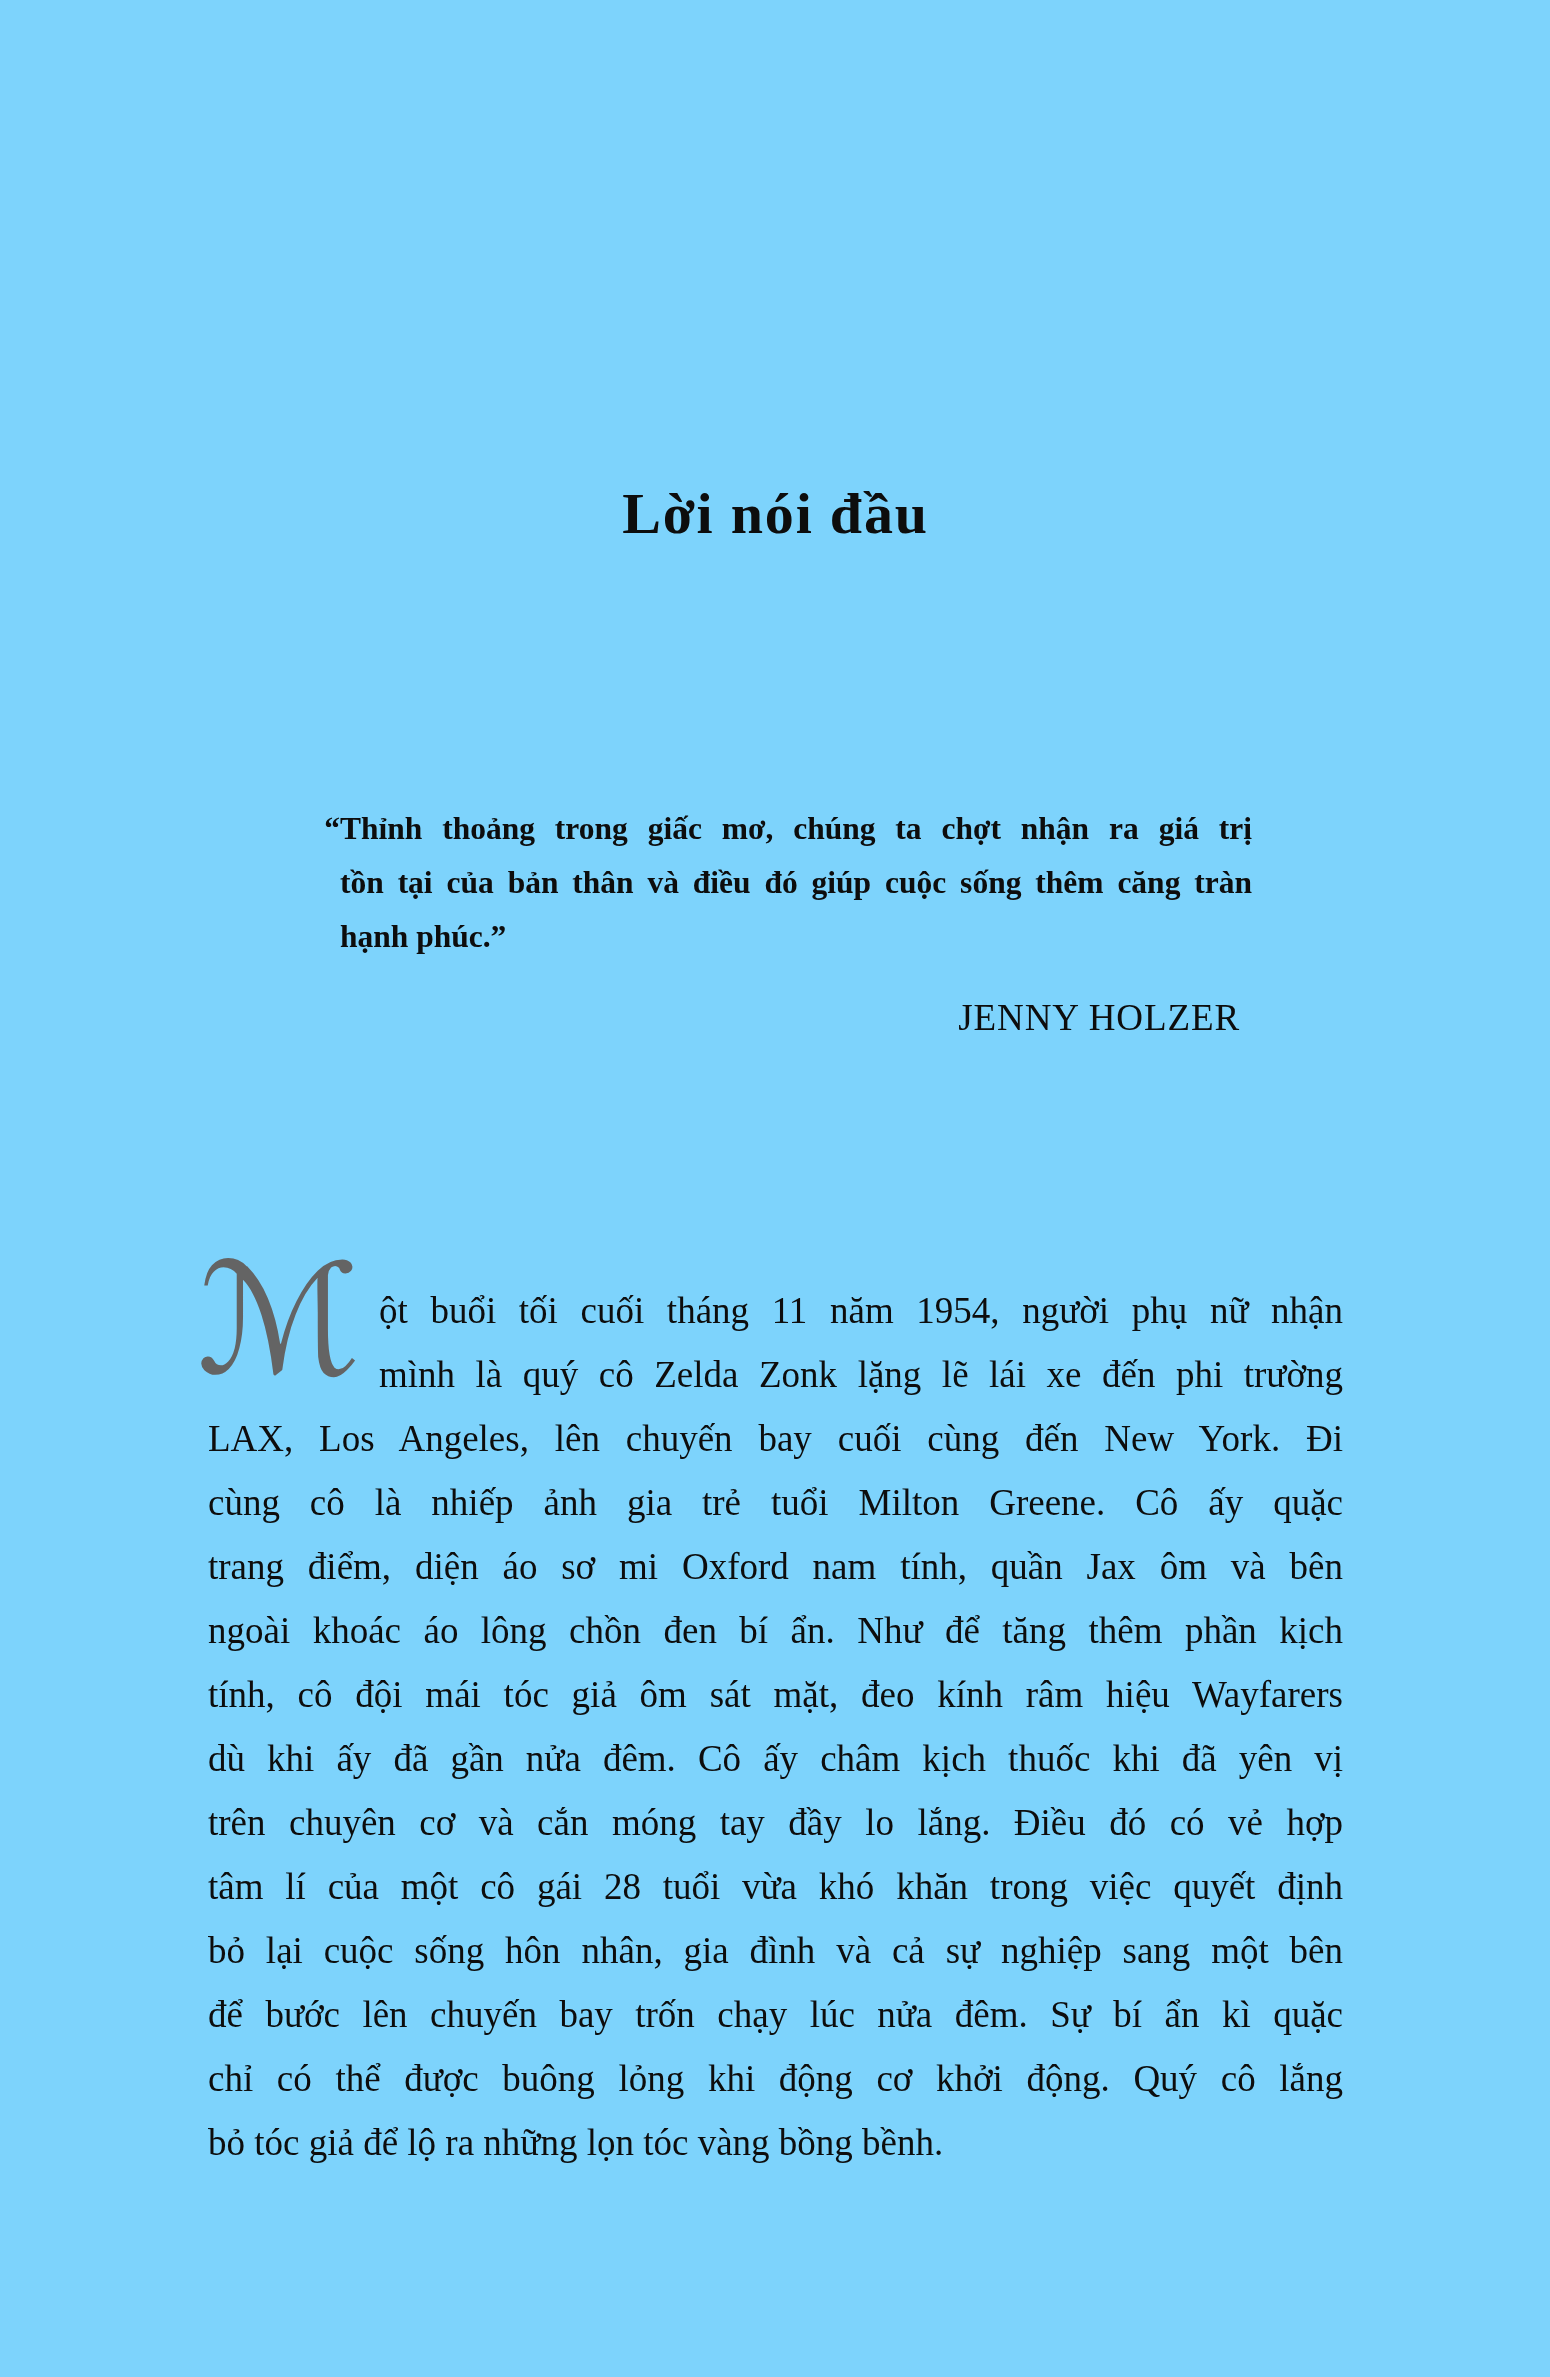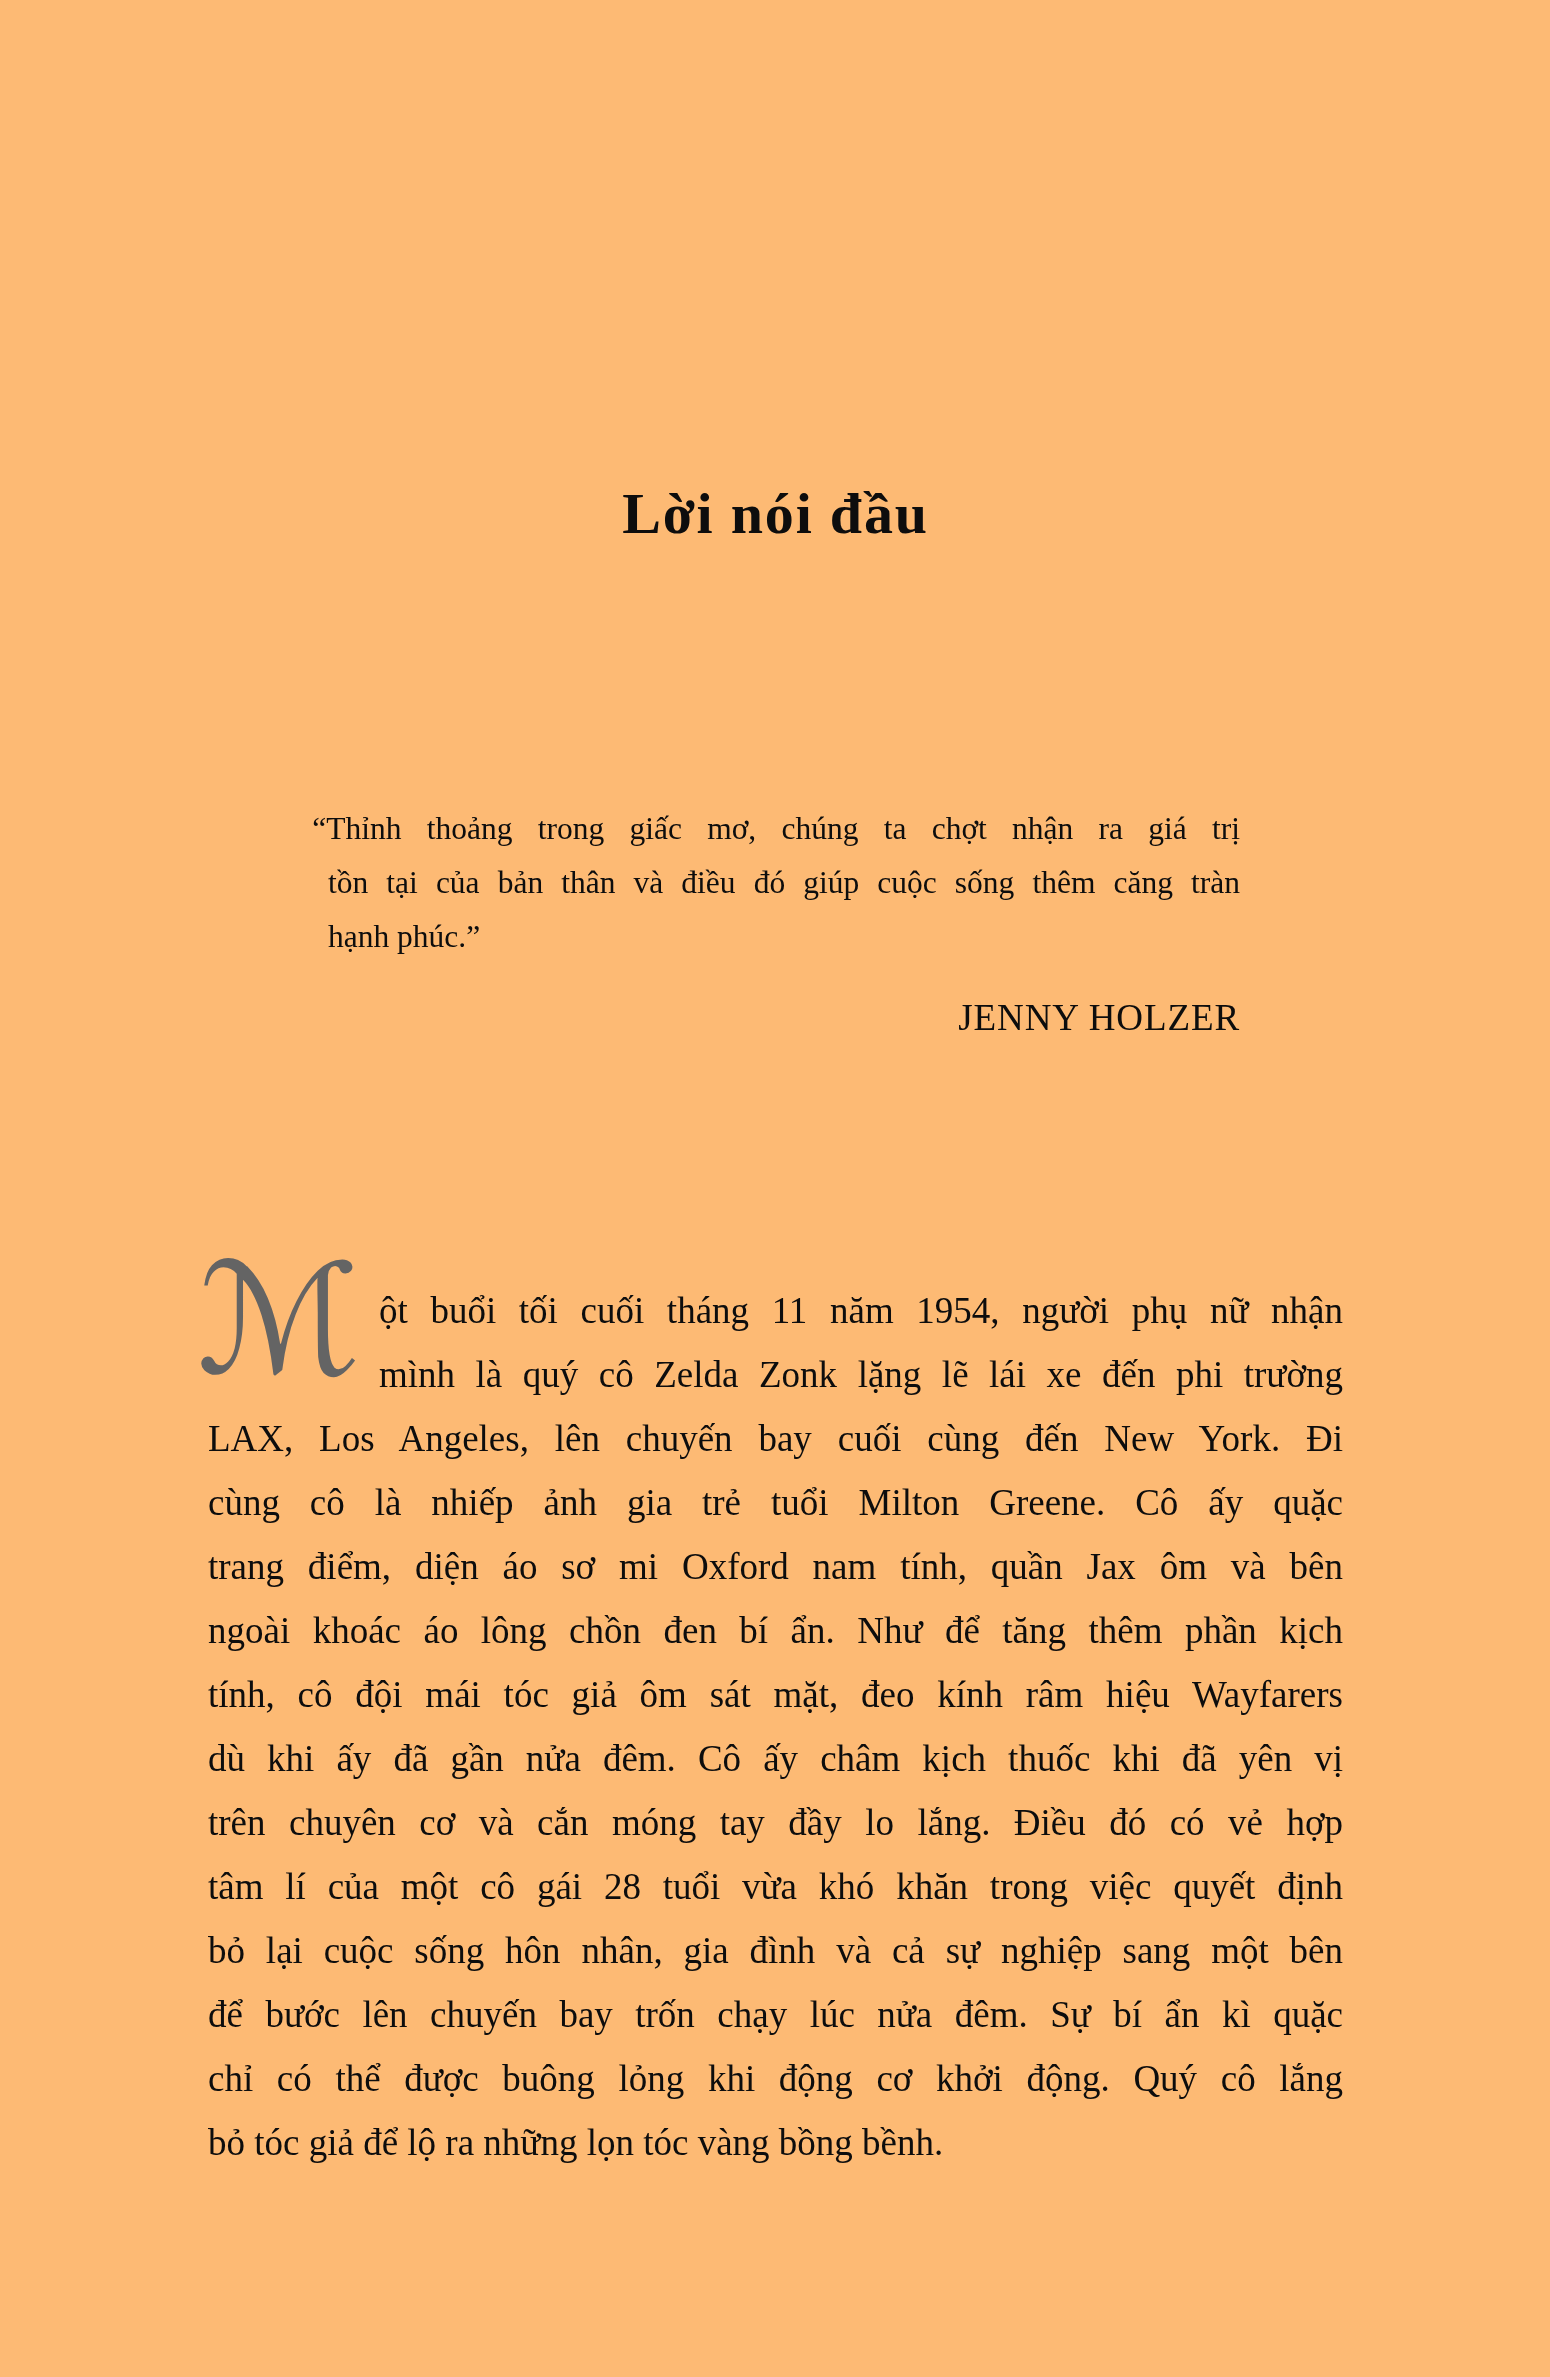--- a/index.html
+++ b/index.html
@@ -1,37 +1,38 @@
 <!DOCTYPE html>
 <html style="font-size:14px"><head>
 <meta charset="utf-8">
 <style>
   html,body{margin:0;padding:0;background:#ffffff;}
   .page{
     position:relative;
     width:1551px;height:2377px;
-    background:#fdba74;
+    background:#7dd3fc;
     color:#0d0d0d;
     font-family:"Liberation Serif", serif;
     overflow:hidden;
   }
   .chapter-title{
     position:absolute;
     top:480px;left:0;width:100%;
     margin:0;
     text-align:center;
     font-size:58px;
     font-weight:bold;
     letter-spacing:1.8px;
   }
   .epigraph{
     position:absolute;
-    left:328px;top:802px;width:912px;
+    left:340px;top:802px;width:912px;
     font-size:31.5px;
     line-height:54px;
+    font-weight:bold;
   }
   .hang{ text-indent:-15.8px; }
   .just{
     text-align:justify;
     text-align-last:justify;
     -moz-text-align-last:justify;
   }
   .epigraph-attribution{
     position:absolute;
     left:328px;top:980px;width:912px;

